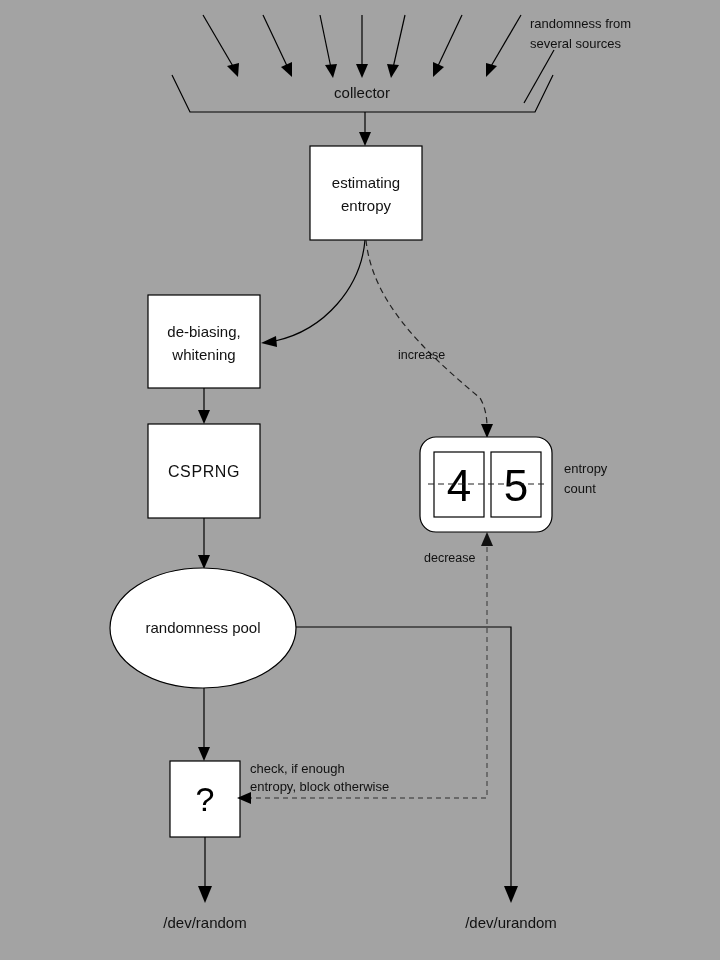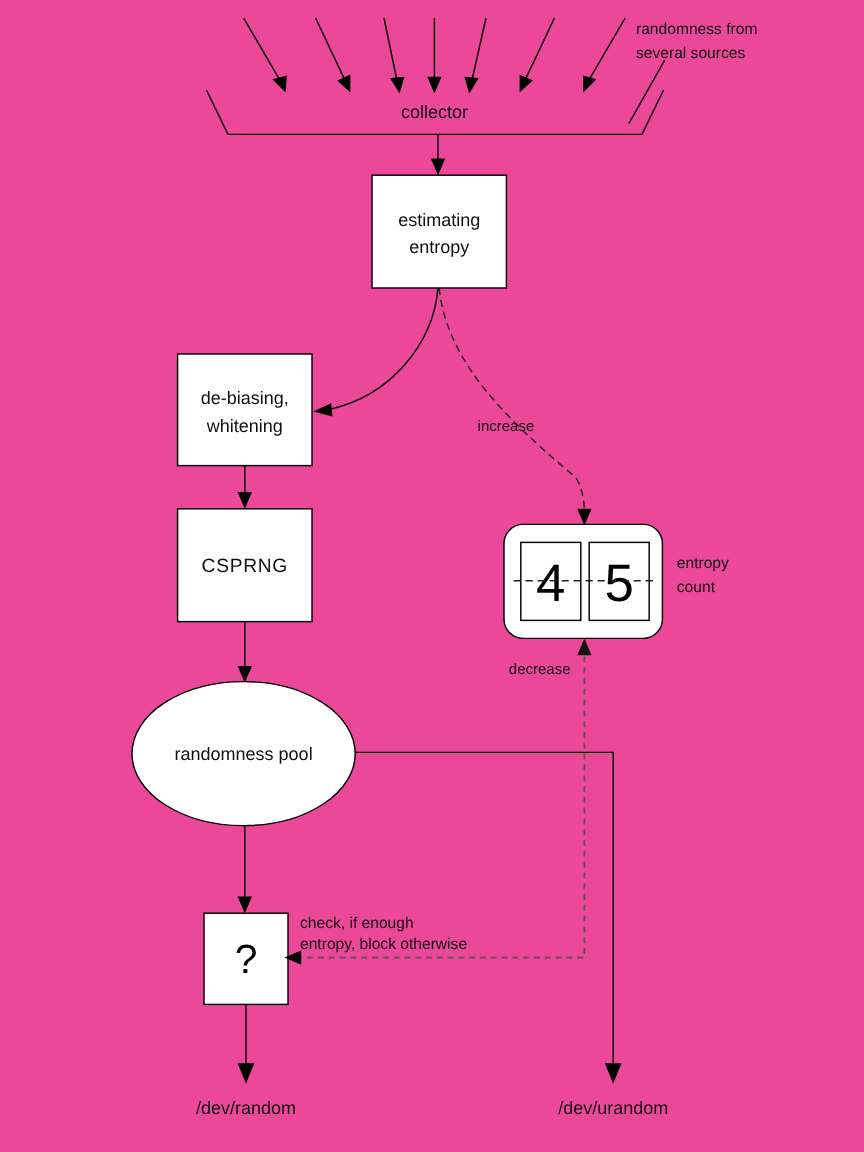--- a/index.html
+++ b/index.html
@@ -7,21 +7,21 @@
     padding: 0;
     background: #ffffff;
   }
   body {
     font-family: "Liberation Sans", sans-serif;
   }
   #canvas {
     position: relative;
     width: 720px;
     height: 960px;
-    background: #ec4899;
+    background: #a3a3a3;
     overflow: hidden;
   }
   #diagram-svg {
     position: absolute;
     left: 0;
     top: 0;
     width: 720px;
     height: 960px;
   }
   .node-text {

